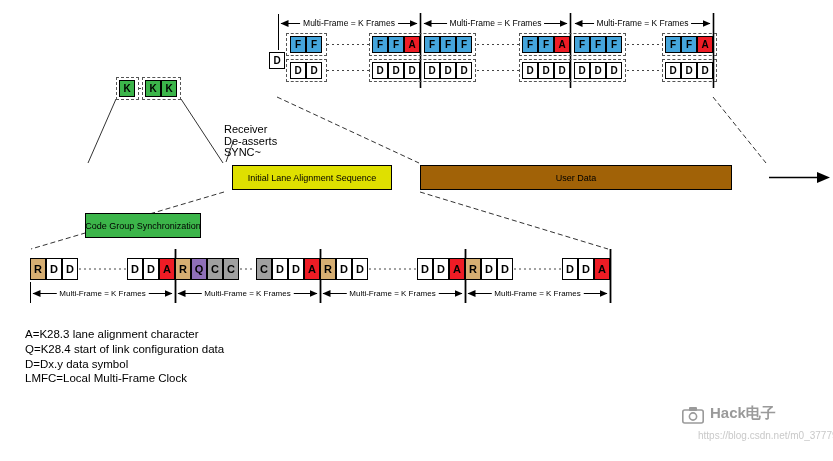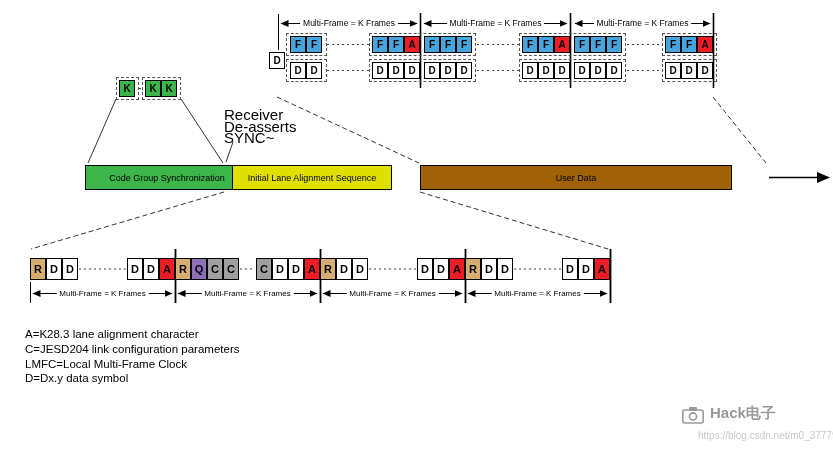--- a/index.html
+++ b/index.html
@@ -6,21 +6,21 @@
   html,body { background:#ffffff; font-family:"Liberation Sans", sans-serif; }
   #stage { position:relative; width:833px; height:461px; background:#fff; overflow:hidden; }
   #lines { position:absolute; left:0; top:0; }
   .sym { position:absolute; border:1px solid #000; display:flex; align-items:center;
          justify-content:center; font-weight:bold; color:#000; background:#fff; }
   .outline { position:absolute; border:1px dashed #555; }
   .span-label { position:absolute; transform:translateX(-50%); background:#fff; padding:0 3px;
                 white-space:nowrap; color:#000; line-height:11px; }
   .barseg { position:absolute; top:165px; height:25px; border:1.5px solid #000; display:flex;
             align-items:center; justify-content:center; font-size:9px; white-space:nowrap; color:#000; }
-  .note { position:absolute; left:224px; top:109px; font-size:15px; line-height:11.5px; color:#000; }
+  .note { position:absolute; left:224px; top:124px; font-size:11px; line-height:11.5px; color:#000; }
   #legend { position:absolute; left:25px; top:327px; font-size:11.5px; line-height:14.8px; color:#000; }
   #wm-cam { position:absolute; left:682px; top:406px; }
   #wm-name { position:absolute; left:710px; top:404px; font-size:15px; font-weight:bold; color:#9a9a9a; }
   #wm-url  { position:absolute; left:698px; top:430px; font-size:10px; color:#c9c9c9; }
 </style>
 </head>
 <body>
 
 <div id="stage">
 
@@ -167,36 +167,36 @@
   <div id="label-layer">
       <div class="span-label" style="left: 349px; top: 18px; font-size: 8.5px;">Multi-Frame = K Frames</div>
       <div class="span-label" style="left: 495.5px; top: 18px; font-size: 8.5px;">Multi-Frame = K Frames</div>
       <div class="span-label" style="left: 642.5px; top: 18px; font-size: 8.5px;">Multi-Frame = K Frames</div>
       <div class="span-label" style="left: 102.5px; top: 288px; font-size: 8px;">Multi-Frame = K Frames</div>
       <div class="span-label" style="left: 247.5px; top: 288px; font-size: 8px;">Multi-Frame = K Frames</div>
       <div class="span-label" style="left: 392.5px; top: 288px; font-size: 8px;">Multi-Frame = K Frames</div>
       <div class="span-label" style="left: 537.5px; top: 288px; font-size: 8px;">Multi-Frame = K Frames</div>
     </div>
   <div id="bar-layer">
-      <div class="barseg" style="left: 85px; width: 164px; background: rgb(60, 181, 74);">Code Group Synchronization</div>
+      <div class="barseg" style="left: 85px; width: 116px; background: rgb(60, 181, 74); margin-top: 48px;">Code Group Synchronization</div>
       <div class="barseg" style="left: 232px; width: 160px; background: rgb(223, 224, 0);">Initial Lane Alignment Sequence</div>
       <div class="barseg" style="left: 420px; width: 312px; background: #a16207;">User Data</div>
     </div>
 
   <div class="note">
     <div>Receiver</div>
     <div>De-asserts</div>
     <div>SYNC~</div>
   </div>
 
   <div id="legend">
     <div>A=K28.3 lane alignment character</div>
-    <div>C=JESD204 link configuration parameters</div>
+    <div>Q=K28.4 start of link configuration data</div>
+    <div>D=Dx.y data symbol</div>
     <div>LMFC=Local Multi-Frame Clock</div>
-    <div>D=Dx.y data symbol</div>
   </div>
 
   <svg id="wm-cam" width="22" height="18" viewBox="0 0 22 18">
     <rect x="0.8" y="4" width="20.4" height="13" rx="2" fill="none" stroke="#9a9a9a" stroke-width="1.6"></rect>
     <rect x="7" y="1" width="8" height="4" rx="1" fill="#9a9a9a"></rect>
     <circle cx="11" cy="10.5" r="3.6" fill="none" stroke="#9a9a9a" stroke-width="1.6"></circle>
   </svg>
   <div id="wm-name">Hack电子</div>
   <div id="wm-url">https://blog.csdn.net/m0_37779673</div>
 

